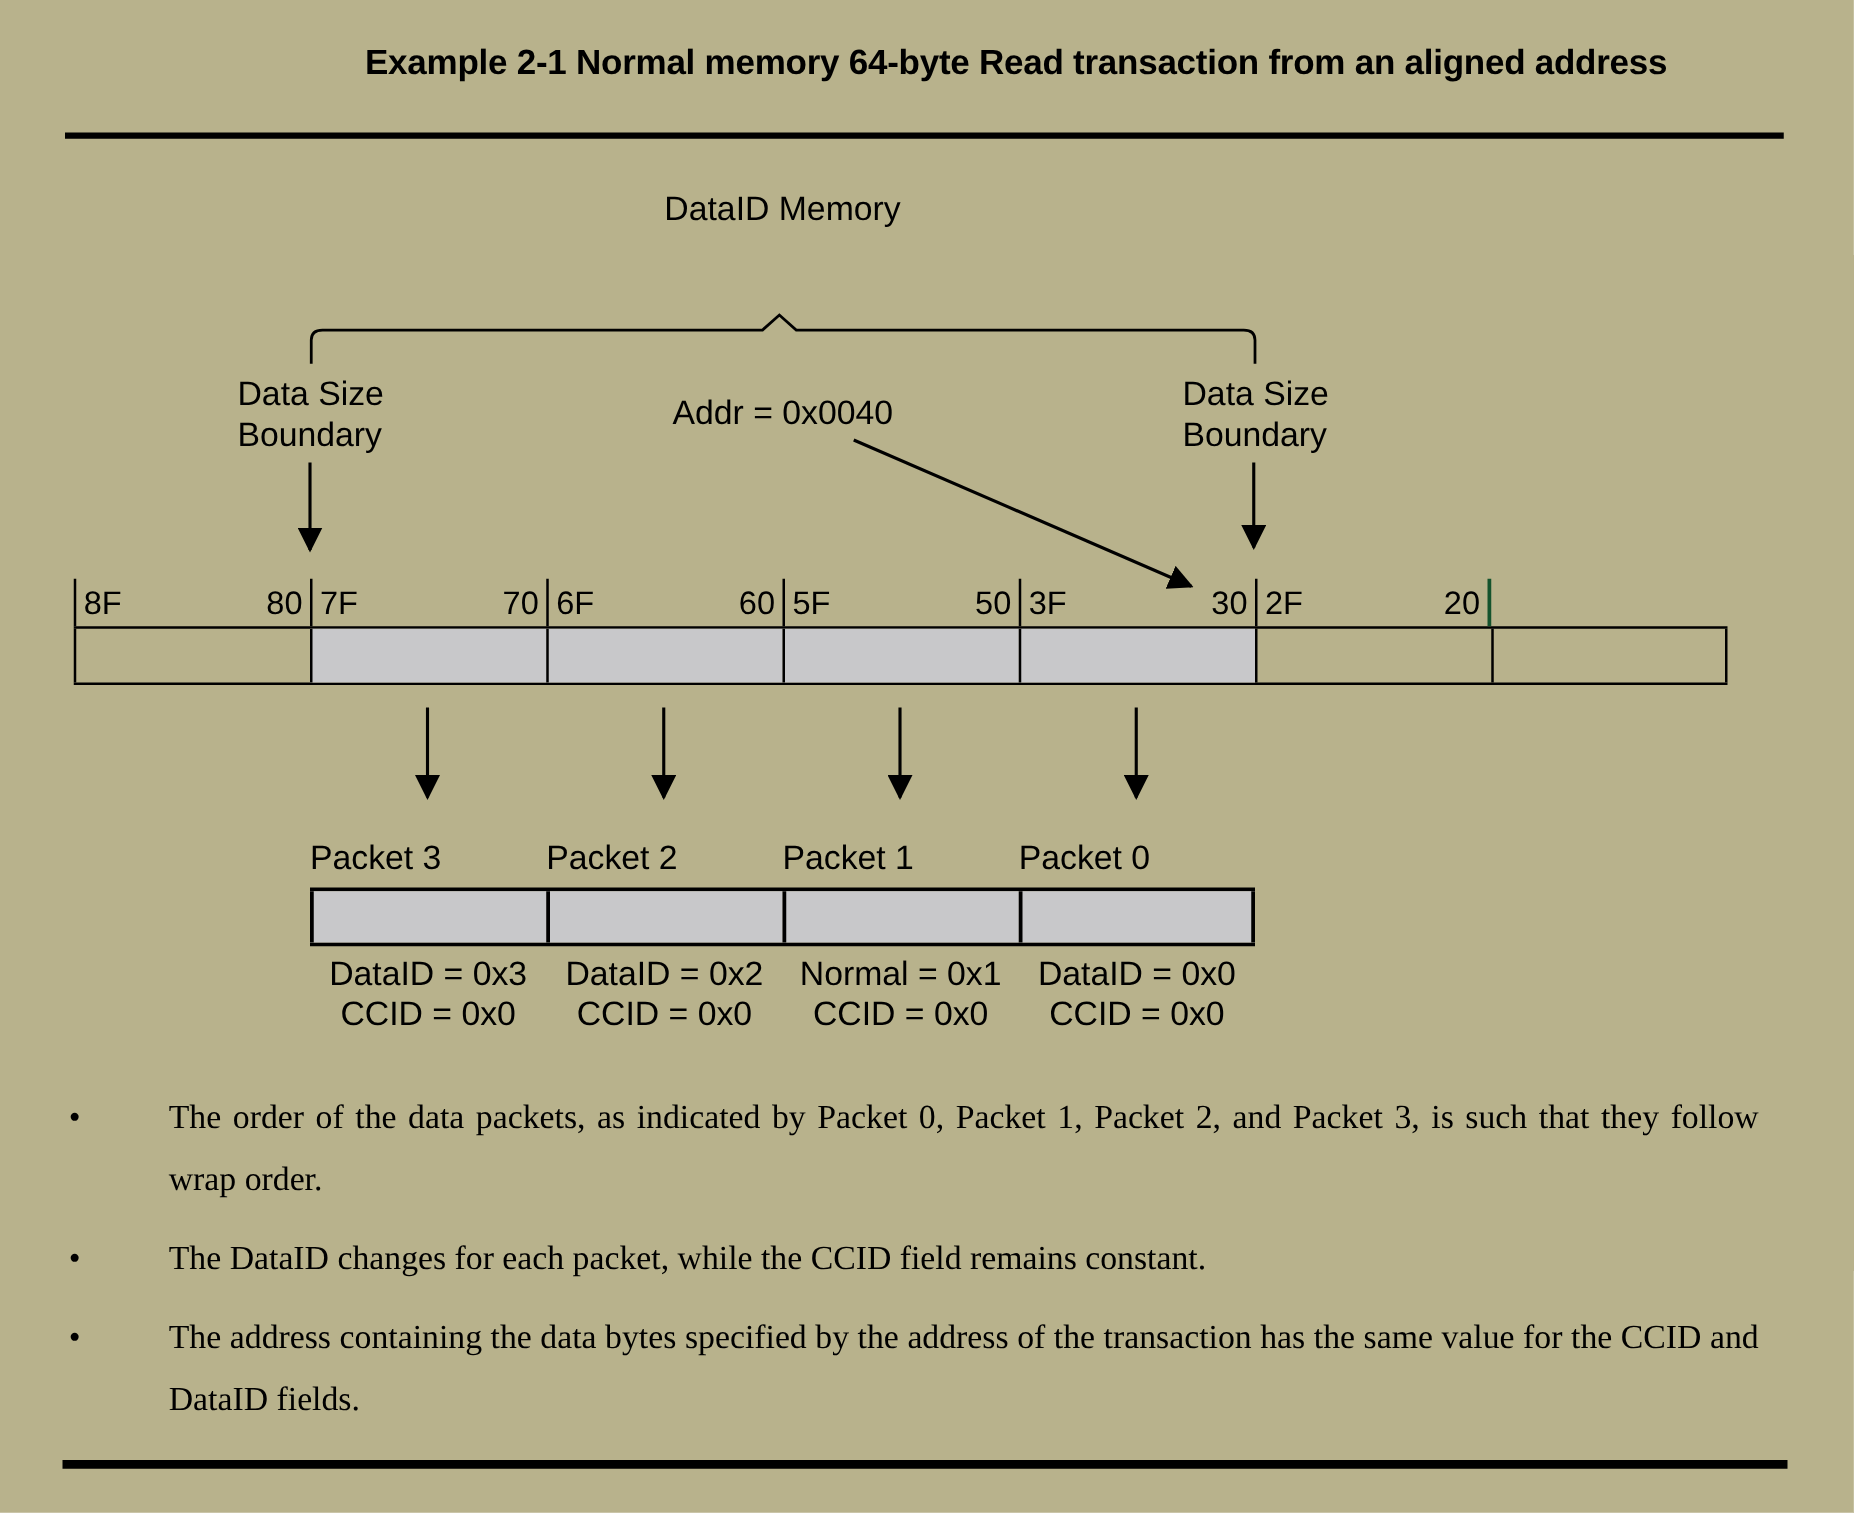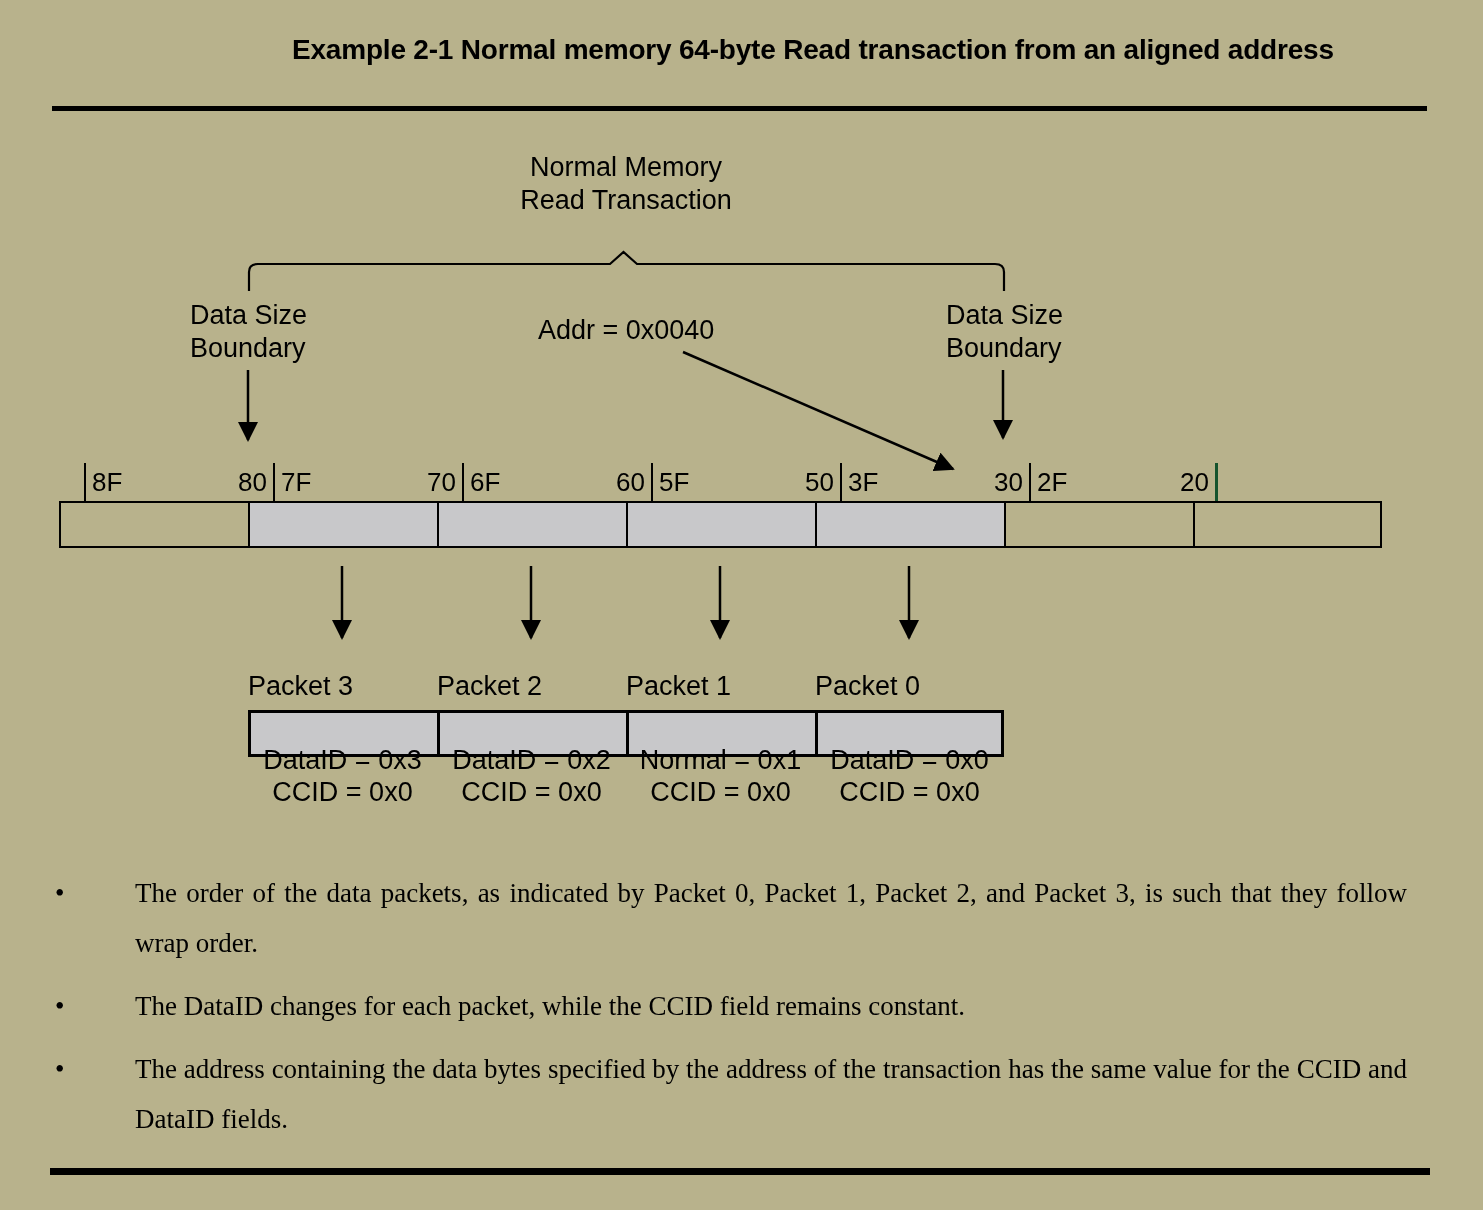--- a/index.html
+++ b/index.html
@@ -29,21 +29,21 @@
   .trans-label { left: 456px; top: 151px; width: 340px; }
   .size-label  { left: 456px; top: 221px; width: 340px; }
   .dsb-left  { left: 190px; top: 299px; }
   .dsb-right { left: 946px; top: 299px; }
   .addr-label { left: 538px; top: 314px; white-space: nowrap; }
 
   svg.overlay { position: absolute; left: 0; top: 0; pointer-events: none; }
 
   
   .membar { left: 59px; top: 463px; width: 1323px; }
-  .membar-labels { display: flex; height: 38px; margin-left: 25px; }
+  .membar-labels { display: flex; height: 38px; }
   .membar-labels .seg {
     box-sizing: border-box; width: 189px;
     border-left: 2px solid #000;
     display: flex; justify-content: space-between; align-items: center;
     padding: 0 6px; font-size: 26px;
   }
   .membar-labels .seg:last-child { border-right: 3px solid #14532d; }
   .membar-cells { display: flex; height: 47px; box-sizing: border-box;
     border-top: 2px solid #000; border-bottom: 2px solid #000; }
   .membar-cells .cell {
@@ -52,21 +52,21 @@
   .membar-cells .cell:last-child { border-right: 2px solid #000; }
 
   
   .packet-labels { left: 248px; top: 671px; width: 756px; display: flex; }
   .packet-labels div { width: 189px; font-size: 27px; }
   .packet-row { left: 248px; top: 710px; width: 756px; height: 47px;
     display: flex; box-sizing: border-box;
     border-top: 3px solid #000; border-bottom: 3px solid #000; }
   .packet-row .pcell { box-sizing: border-box; width: 189px; border-left: 3px solid #000; }
   .packet-row .pcell:last-child { border-right: 3px solid #000; }
-  .packet-ids { left: 248px; top: 744px; width: 756px; display: flex; align-items: flex-end; }
+  .packet-ids { left: 248px; top: 763px; width: 756px; display: flex; align-items: flex-end; }
   .packet-ids .pid { width: 189px; text-align: center; font-size: 27px; line-height: 32px; }
 
   
   .bullet {
     left: 55px; width: 1360px; display: flex;
     font-family: "Liberation Serif", serif;
     font-size: 27px; line-height: 50px;
   }
   .bullet .dot { width: 80px; flex: none; }
   .bullet .btext { width: 1272px; text-align: justify; }
@@ -77,22 +77,21 @@
 </head>
 <body>
 
 <div class="page" style="background-color: rgb(184, 178, 140);">
 
   <div class="abs figure-title">Example 2-1 Normal memory 64-byte Read transaction from an aligned address</div>
   <div class="abs rule top-rule"></div>
   <div class="abs rule bottom-rule"></div>
 
   <div class="abs dlabel center trans-label">
-    <div>Normal Memory</div>
-    <div>Read Transaction</div>
+    <div>DataID Memory</div>
   </div>
 
   <div class="abs dlabel dsb-left">
     <div>Data Size</div>
     <div>Boundary</div>
   </div>
   <div class="abs dlabel dsb-right">
     <div>Data Size</div>
     <div>Boundary</div>
   </div>

